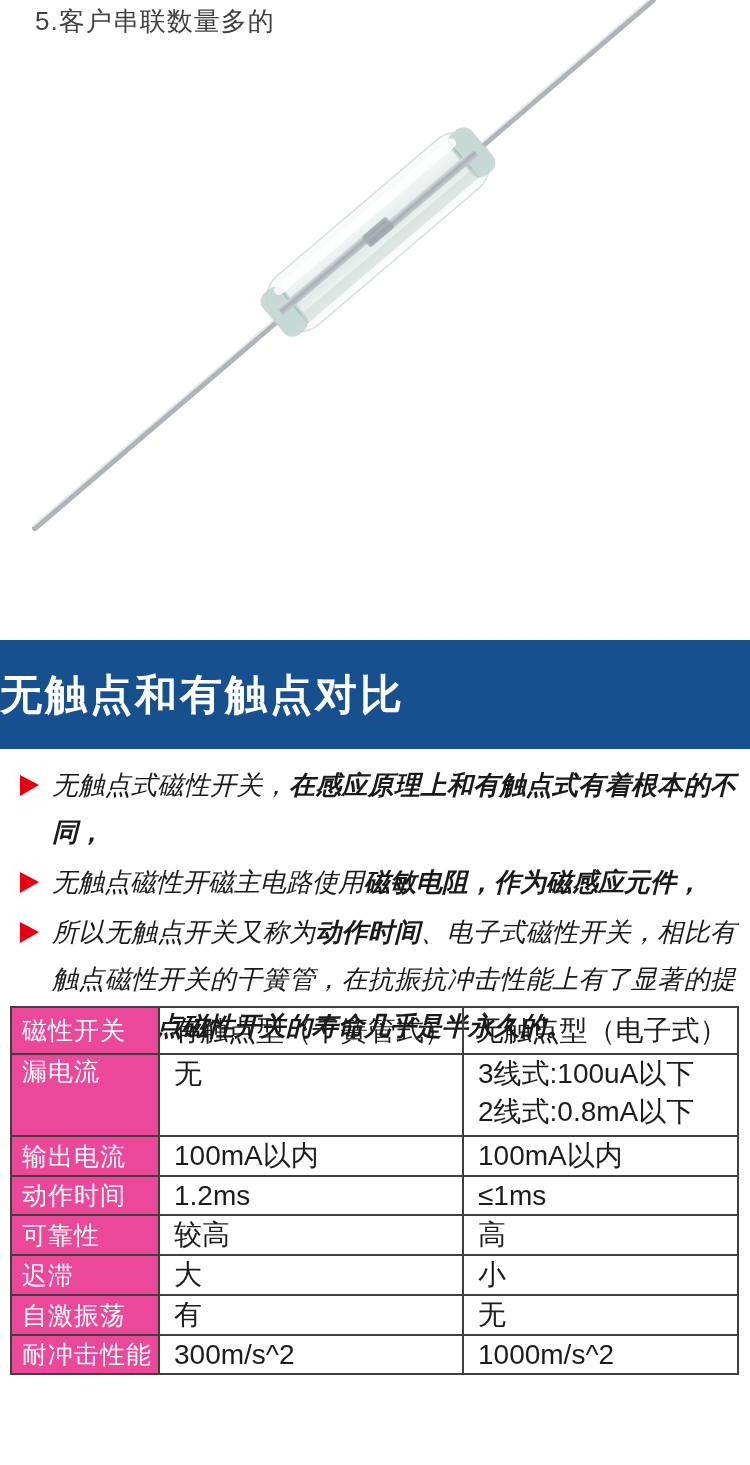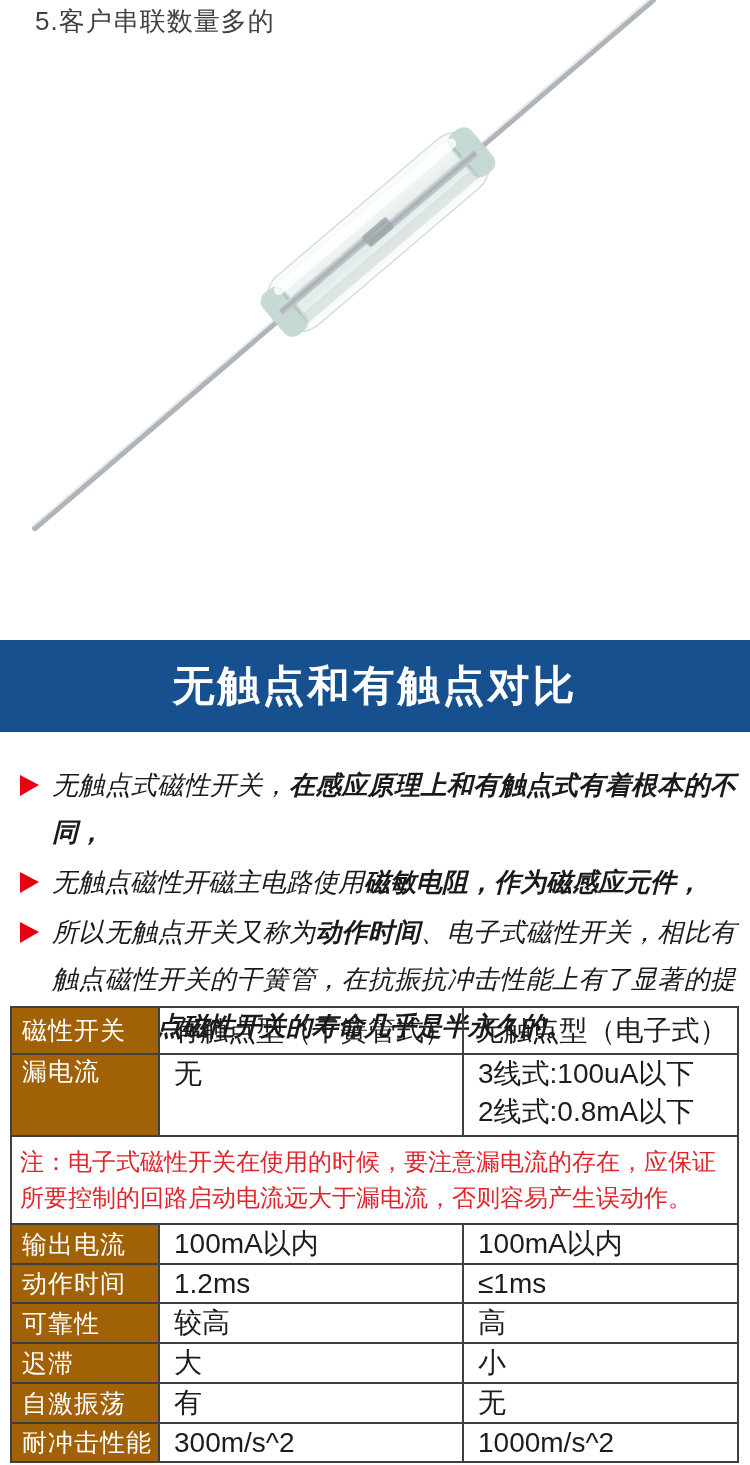--- a/index.html
+++ b/index.html
@@ -8,22 +8,22 @@
     background:#ffffff;font-family:"Liberation Sans",sans-serif;color:#1a1a1a;
   }
   
   .heading{
     position:absolute;left:35px;top:4px;font-size:26px;letter-spacing:1px;color:#404040;
   }
   
   .photo{position:absolute;left:0;top:0;width:750px;height:638px;}
   
   .banner{
-    position:absolute;left:0;top:640px;width:750px;height:92px;
-    background:#17508f;display:flex;align-items:center;justify-content:center;
+    position:absolute;left:0;top:640px;width:750px;height:109px;
+    background:#17508f;display:flex;align-items:center;
   }
   .banner-title{color:#ffffff;font-size:42px;font-weight:700;letter-spacing:3px;}
   
   .bullets{position:absolute;left:20px;top:762px;width:716px;}
   .bullet{
     position:relative;padding-left:32px;font-size:26px;line-height:47px;
     color:#1a1a1a;margin-bottom:3px;text-align:justify;font-style:italic;
   }
   .bullet b{font-weight:700;}
   .arrow{
@@ -33,21 +33,21 @@
   
   .cmp-table{
     position:absolute;left:10px;top:1006px;width:727px;
     border-collapse:collapse;table-layout:fixed;
   }
   .cmp-table td{
     border:2px solid #3f3f3f;font-size:28px;color:#1c1c1c;
     padding:0 4px 0 14px;vertical-align:middle;overflow:hidden;white-space:nowrap;
   }
   .cmp-table td.lbl{
-    background:#a16207;color:#ffffff;font-size:25px;padding-left:10px;letter-spacing:1px;
+    background:#ec4899;color:#ffffff;font-size:25px;padding-left:10px;letter-spacing:1px;
   }
   .r-head td{height:45px;}
   .r-head td.hdr{text-align:center;padding-left:6px;font-size:28px;}
   .r-leak td{height:80px;vertical-align:top;}
   .r-leak .two-line div{line-height:38px;}
   .r-note td{
     height:74px;padding:6px 8px 6px 8px;font-size:24px;line-height:36px;
     color:#e2242c;vertical-align:middle;white-space:normal;text-align:left;
   }
   .r td{height:37px;}
@@ -127,23 +127,20 @@
     <td class="hdr">无触点型（电子式）</td>
   </tr>
   <tr class="r-leak">
     <td class="lbl">漏电流</td>
     <td>无</td>
     <td class="two-line">
       <div>3线式:100uA以下</div>
       <div>2线式:0.8mA以下</div>
     </td>
   </tr>
-  <tr class="r-note">
-    <td colspan="3">注：电子式磁性开关在使用的时候，要注意漏电流的存在，应保证所要控制的回路启动电流远大于漏电流，否则容易产生误动作。</td>
-  </tr>
   <tr class="r">
     <td class="lbl">输出电流</td>
     <td>100mA以内</td>
     <td>100mA以内</td>
   </tr>
   <tr class="r">
     <td class="lbl">动作时间</td>
     <td>1.2ms</td>
     <td>≤1ms</td>
   </tr>

